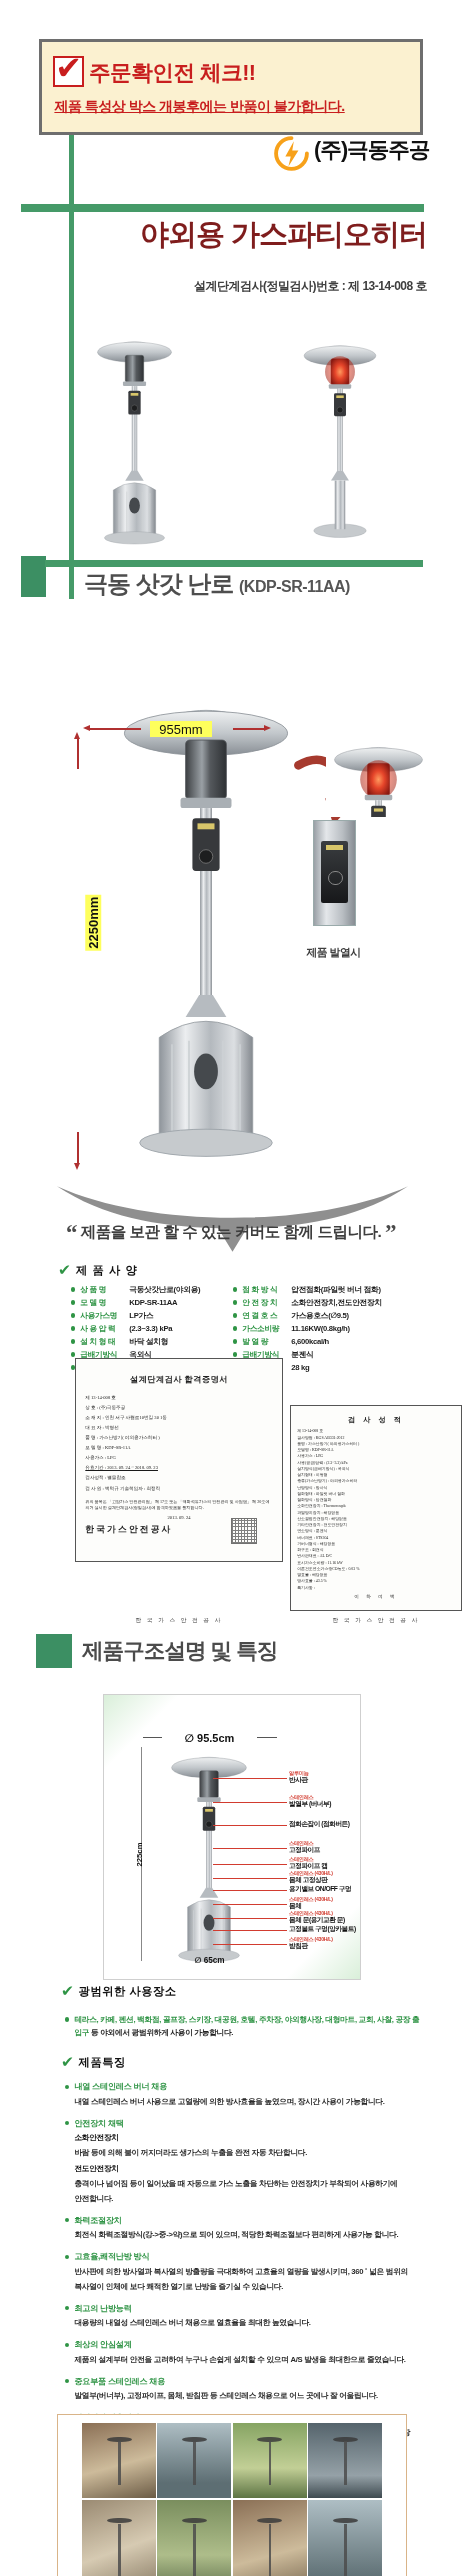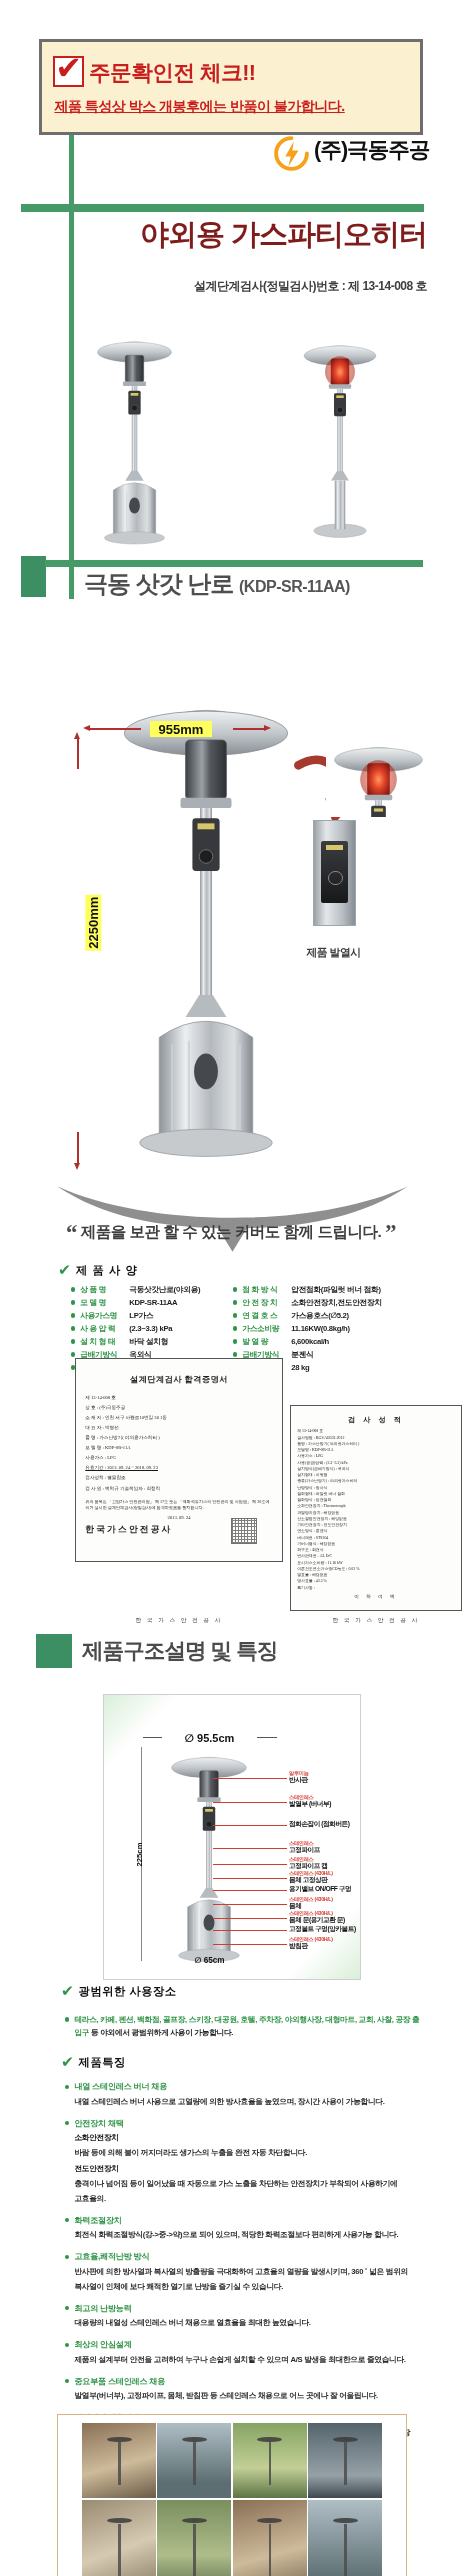--- a/index.html
+++ b/index.html
@@ -31,21 +31,21 @@
   .hero-photo-r{top:336px;left:281px;width:118px;height:210px;}
 
   
   .sq2{left:20.6px;top:556px;width:25px;height:41px;background:#3c8f63;}
   .hline2{left:45px;top:560px;width:378px;height:6.7px;background:#459a68;}
   .s2-title{left:84px;top:568px;width:340px;font-size:24px;font-weight:bold;color:#4e4e4e;letter-spacing:-1px;}
   .s2-model{font-size:16px;color:#555;font-weight:bold;letter-spacing:-0.5px;}
 
   
   .main-heater{left:121px;top:685px;width:170px;height:484px;}
-  .dim-h{left:150px;top:721px;width:59px;text-align:center;font-size:13px;font-weight:bold;color:#111;background:#feff5c;padding:0.5px 1.5px;}
+  .dim-h{left:150px;top:721px;width:59px;text-align:center;font-size:13px;font-weight:normal;color:#111;background:#feff5c;padding:0.5px 1.5px;}
   .arrow-line{height:1.5px;background:#b03030;top:728px;}
   .arrow-line.l{left:89px;width:52px;}
   .arrow-line.r{left:233px;width:32px;}
   .ah{position:absolute;width:0;height:0;border-top:3.6px solid transparent;border-bottom:3.6px solid transparent;top:-3.1px;}
   .ah.left{border-right:7.2px solid #b03030;left:-6.2px;}
   .ah.right{border-left:7.2px solid #b03030;right:-6.2px;}
   .varrow{left:77px;width:1.5px;background:#b03030;}
   .varrow.up{top:738px;height:31px;}
   .varrow.down{top:1132px;height:32px;}
   .av{position:absolute;width:0;height:0;border-left:3.6px solid transparent;border-right:3.6px solid transparent;left:-3.1px;}
@@ -329,21 +329,21 @@
           <span class="val">압전점화(파일럿 버너 점화)</span>
         </div>
       <div class="spec-row">
           <span class="b"></span>
           <span class="lab">안 전 장 치</span>
           <span class="val">소화안전장치,전도안전장치</span>
         </div>
       <div class="spec-row">
           <span class="b"></span>
           <span class="lab">연 결 호 스</span>
-          <span class="val">가스용호스(∅5.2)</span>
+          <span class="val">가스용호스(∅9.5)</span>
         </div>
       <div class="spec-row">
           <span class="b"></span>
           <span class="lab">가스소비량</span>
           <span class="val">11.16KW(0.8kg/h)</span>
         </div>
       <div class="spec-row">
           <span class="b"></span>
           <span class="lab">발 열 량</span>
           <span class="val">6,600kcal/h</span>
@@ -488,21 +488,21 @@
       </div>
     <div class="feat">
         <div class="feat-t">
           <span class="b"></span>
           <span>안전장치 채택</span>
         </div>
       <div class="feat-l sub">소화안전장치</div>
       <div class="feat-l">바람 등에 의해 불이 꺼지더라도 생가스의 누출을 완전 자동 차단합니다.</div>
       <div class="feat-l sub">전도안전장치</div>
       <div class="feat-l">충격이나 넘어짐 등이 일어났을 때 자동으로 가스 노출을 차단하는 안전장치가  부착되어 사용하기에</div>
-      <div class="feat-l">고효율의.</div>
+      <div class="feat-l">안전합니다.</div>
       </div>
     <div class="feat">
         <div class="feat-t">
           <span class="b"></span>
           <span>화력조절장치</span>
         </div>
       <div class="feat-l">회전식 화력조절방식(강-&gt;중-&gt;약)으로 되어 있으며, 적당한 화력조절보다 편리하게 사용가능 합니다.</div>
       </div>
     <div class="feat">
         <div class="feat-t">

